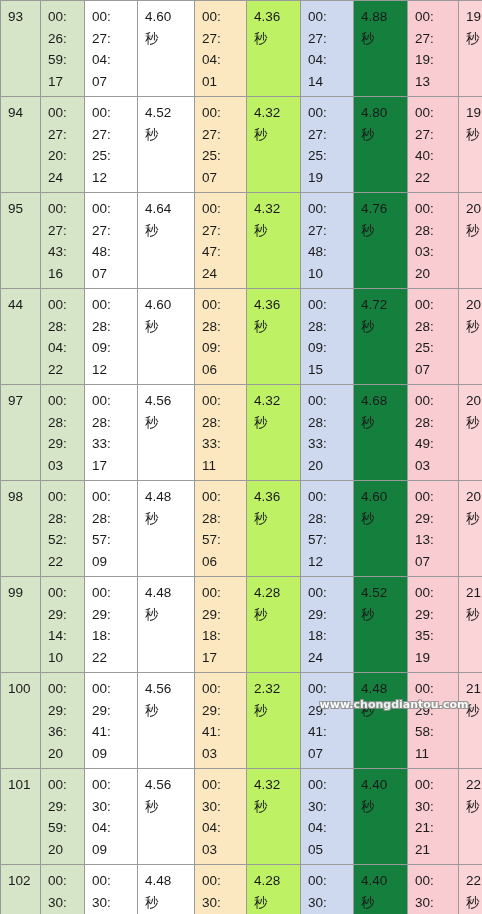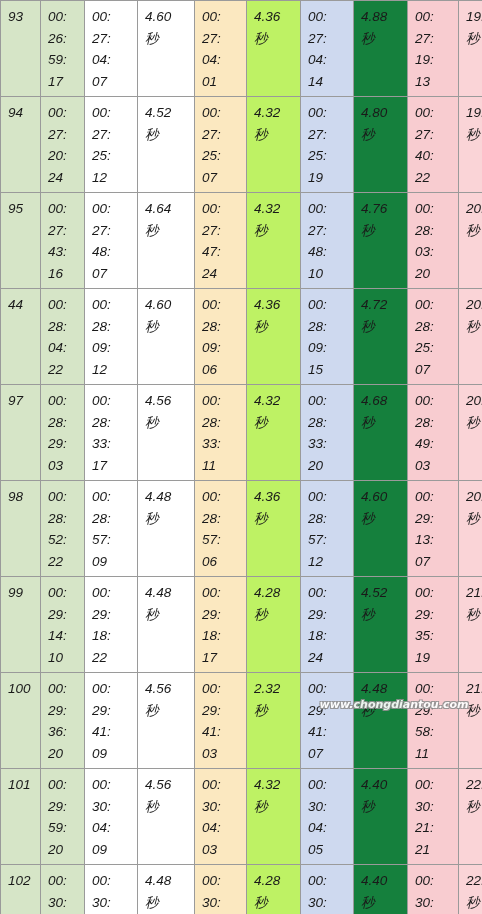--- a/index.html
+++ b/index.html
@@ -11,21 +11,20 @@
     width: 482px;
     height: 914px;
     font-family: "Liberation Sans", "DejaVu Sans", sans-serif;
     overflow: hidden;
     position: relative;
   }
   #table-wrap {
     position: relative;
     width: 482px;
     height: 766px;
-    font-style: italic;
   }
   table.data-table {
     border-collapse: collapse;
     table-layout: fixed;
     width: 482px;
     border: 1px solid #9a9a9a;
   }
   table.data-table td {
     border: 1px solid #9a9a9a;
     vertical-align: top;

